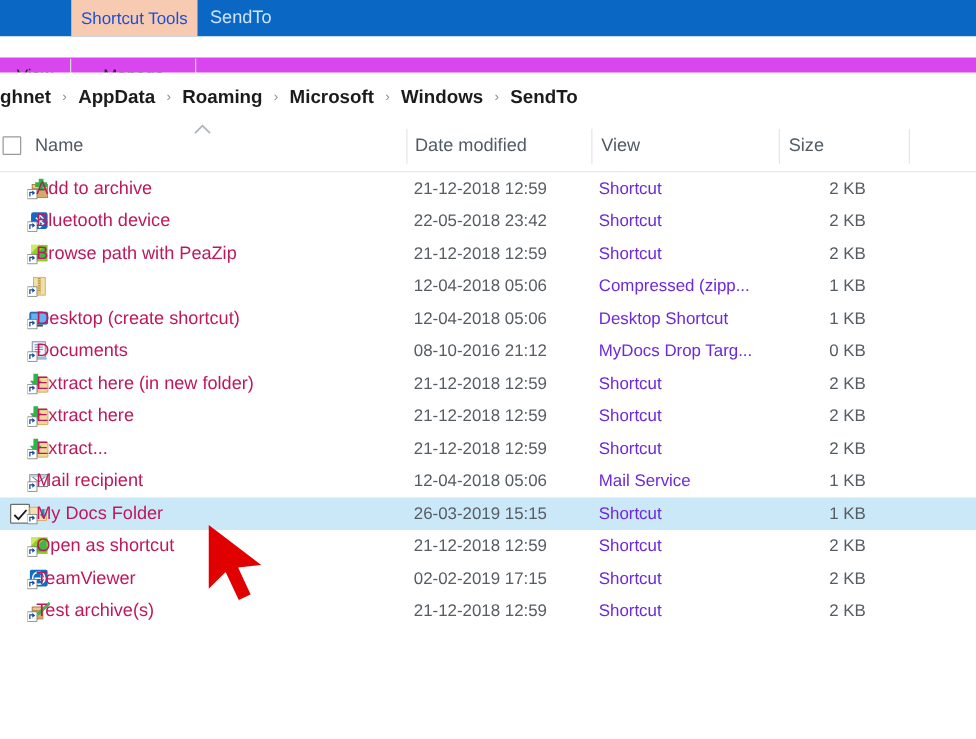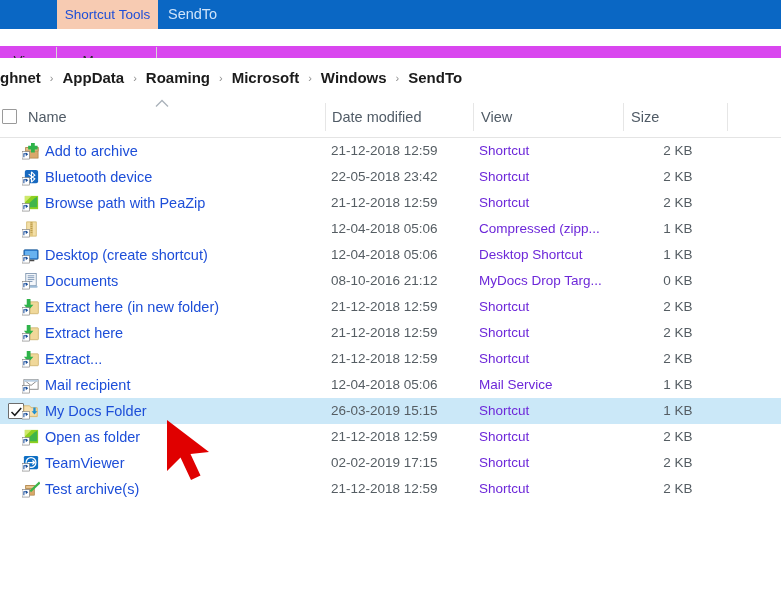--- a/index.html
+++ b/index.html
@@ -104,22 +104,22 @@
   .row.selected .chk { display: block; }
   .row .chk svg { position: absolute; left: 1px; top: 2px; }
 
   .row .icon {
     position: absolute; left: 22px; top: 4px;
     width: 18px; height: 18px;
   }
   .row .icon svg { display: block; }
 
   .row .nm {
-    position: absolute; left: 45px; top: 0; height: 26px; line-height: 26px;
-    font-size: 14.5px; color: #1d4ed8; white-space: nowrap;
+    position: absolute; left: 29px; top: 0; height: 26px; line-height: 26px;
+    font-size: 14.5px; color: #be185d; white-space: nowrap;
   }
   .row .dt {
     position: absolute; left: 331px; top: 0; height: 26px; line-height: 26px;
     font-size: 13.5px; color: #555d63; white-space: nowrap; text-align: center;
   }
   .row .tp {
     position: absolute; left: 479px; top: 0; height: 26px; line-height: 26px;
     font-size: 13.5px; color: #6d28d9; white-space: nowrap;
   }
   .row .sz {
@@ -390,21 +390,21 @@
             <rect x="3" y="2" width="14" height="14" fill="#8ed020"></rect>
             <path d="M4 14 C8 9, 12 5, 16 3 L16 14 Z" fill="#3fb54a"></path>
             <path d="M3 2 L10 2 L3 9 Z" fill="#cfe86a"></path>
             <g>
               <rect x="0" y="10" width="8" height="8" fill="#ffffff" stroke="#6a6a6a" stroke-width="0.6"></rect>
               <path d="M2 16 L2 12.5 L5.5 12.5" fill="none" stroke="#1b4f9c" stroke-width="1.1"></path>
               <path d="M4 11 L6.5 13 L4 15 Z" fill="#1b4f9c"></path>
             </g>
           </svg>
         </div>
-        <div class="nm">Open as folder</div>
+        <div class="nm">Open as shortcut</div>
         <div class="dt">21-12-2018 12:59</div>
         <div class="tp">Shortcut</div>
         <div class="sz">2 KB</div>
       </div>
       <div class="row">
         <div class="icon">
           <svg width="18" height="18" viewBox="0 0 19 19">
             <rect x="2" y="2" width="15" height="14" rx="1.4" fill="#0e6fc4"></rect>
             <circle cx="9.5" cy="9" r="5.2" fill="none" stroke="#ffffff" stroke-width="1.3"></circle>
             <path d="M6 9 h7 M11 6.8 L13.4 9 L11 11.2" fill="none" stroke="#ffffff" stroke-width="1.3"></path>

